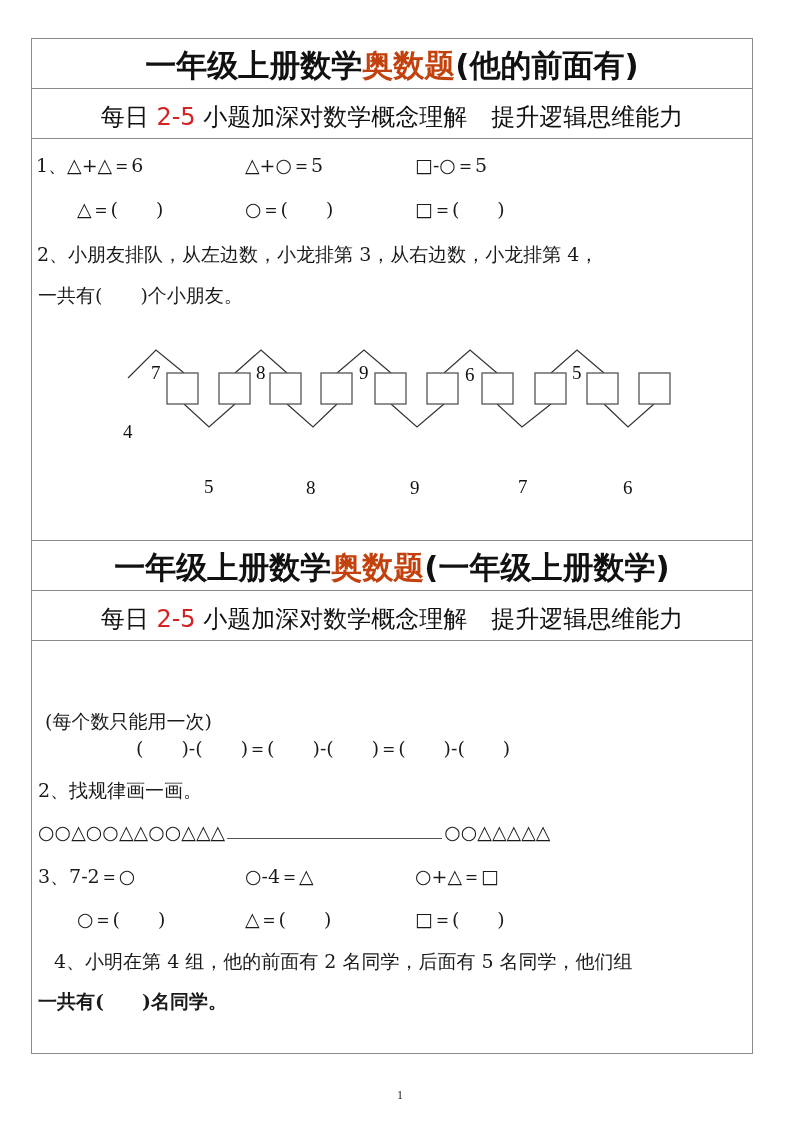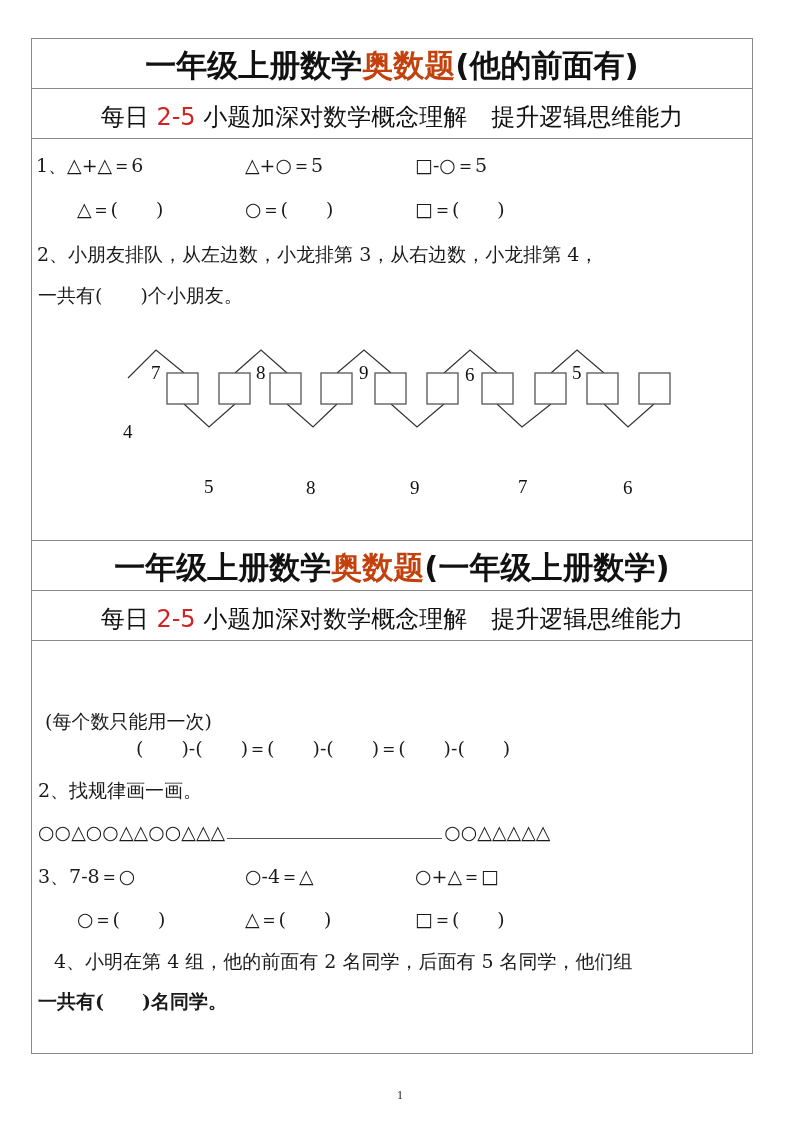--- a/index.html
+++ b/index.html
@@ -90,21 +90,21 @@
   <div class="hline" style="top:551px;"></div>
   <div class="subtitle" style="top:564px;"><span>每日 </span><span class="red">2-5</span><span> 小题加深对数学概念理解　提升逻辑思维能力</span></div>
   <div class="hline" style="top:601px;"></div>
 
   <div class="line" style="left:13px; top:654px;margin-top:16px;">(每个数只能用一次)</div>
   <div class="line" style="left:104px; top:697px;">(　　)-(　　)＝(　　)-(　　)＝(　　)-(　　)</div>
 
   <div class="line" style="left:6px; top:739px;">2、找规律画一画。</div>
   <div class="line" style="left:6px; top:781px;"><span>○○△○○△△○○△△△</span><span class="blank"></span><span>○○△△△△△</span></div>
 
-  <div class="line" style="left:6px; top:825px;">3、7-8＝○</div>
+  <div class="line" style="left:6px; top:825px;">3、7-2＝○</div>
   <div class="line" style="left:213px; top:825px;">○-4＝△</div>
   <div class="line" style="left:383px; top:825px;">○+△＝□</div>
   <div class="line" style="left:45px; top:868px;">○＝(　　)</div>
   <div class="line" style="left:213px; top:868px;">△＝(　　)</div>
   <div class="line" style="left:383px; top:868px;">□＝(　　)</div>
 
   <div class="line" style="left:22px; top:910px;">4、小明在第 4 组，他的前面有 2 名同学，后面有 5 名同学，他们组</div>
   <div class="line" style="left:6px; top:950px;font-weight:bold;">一共有(　　)名同学。</div>
 </div>
 

